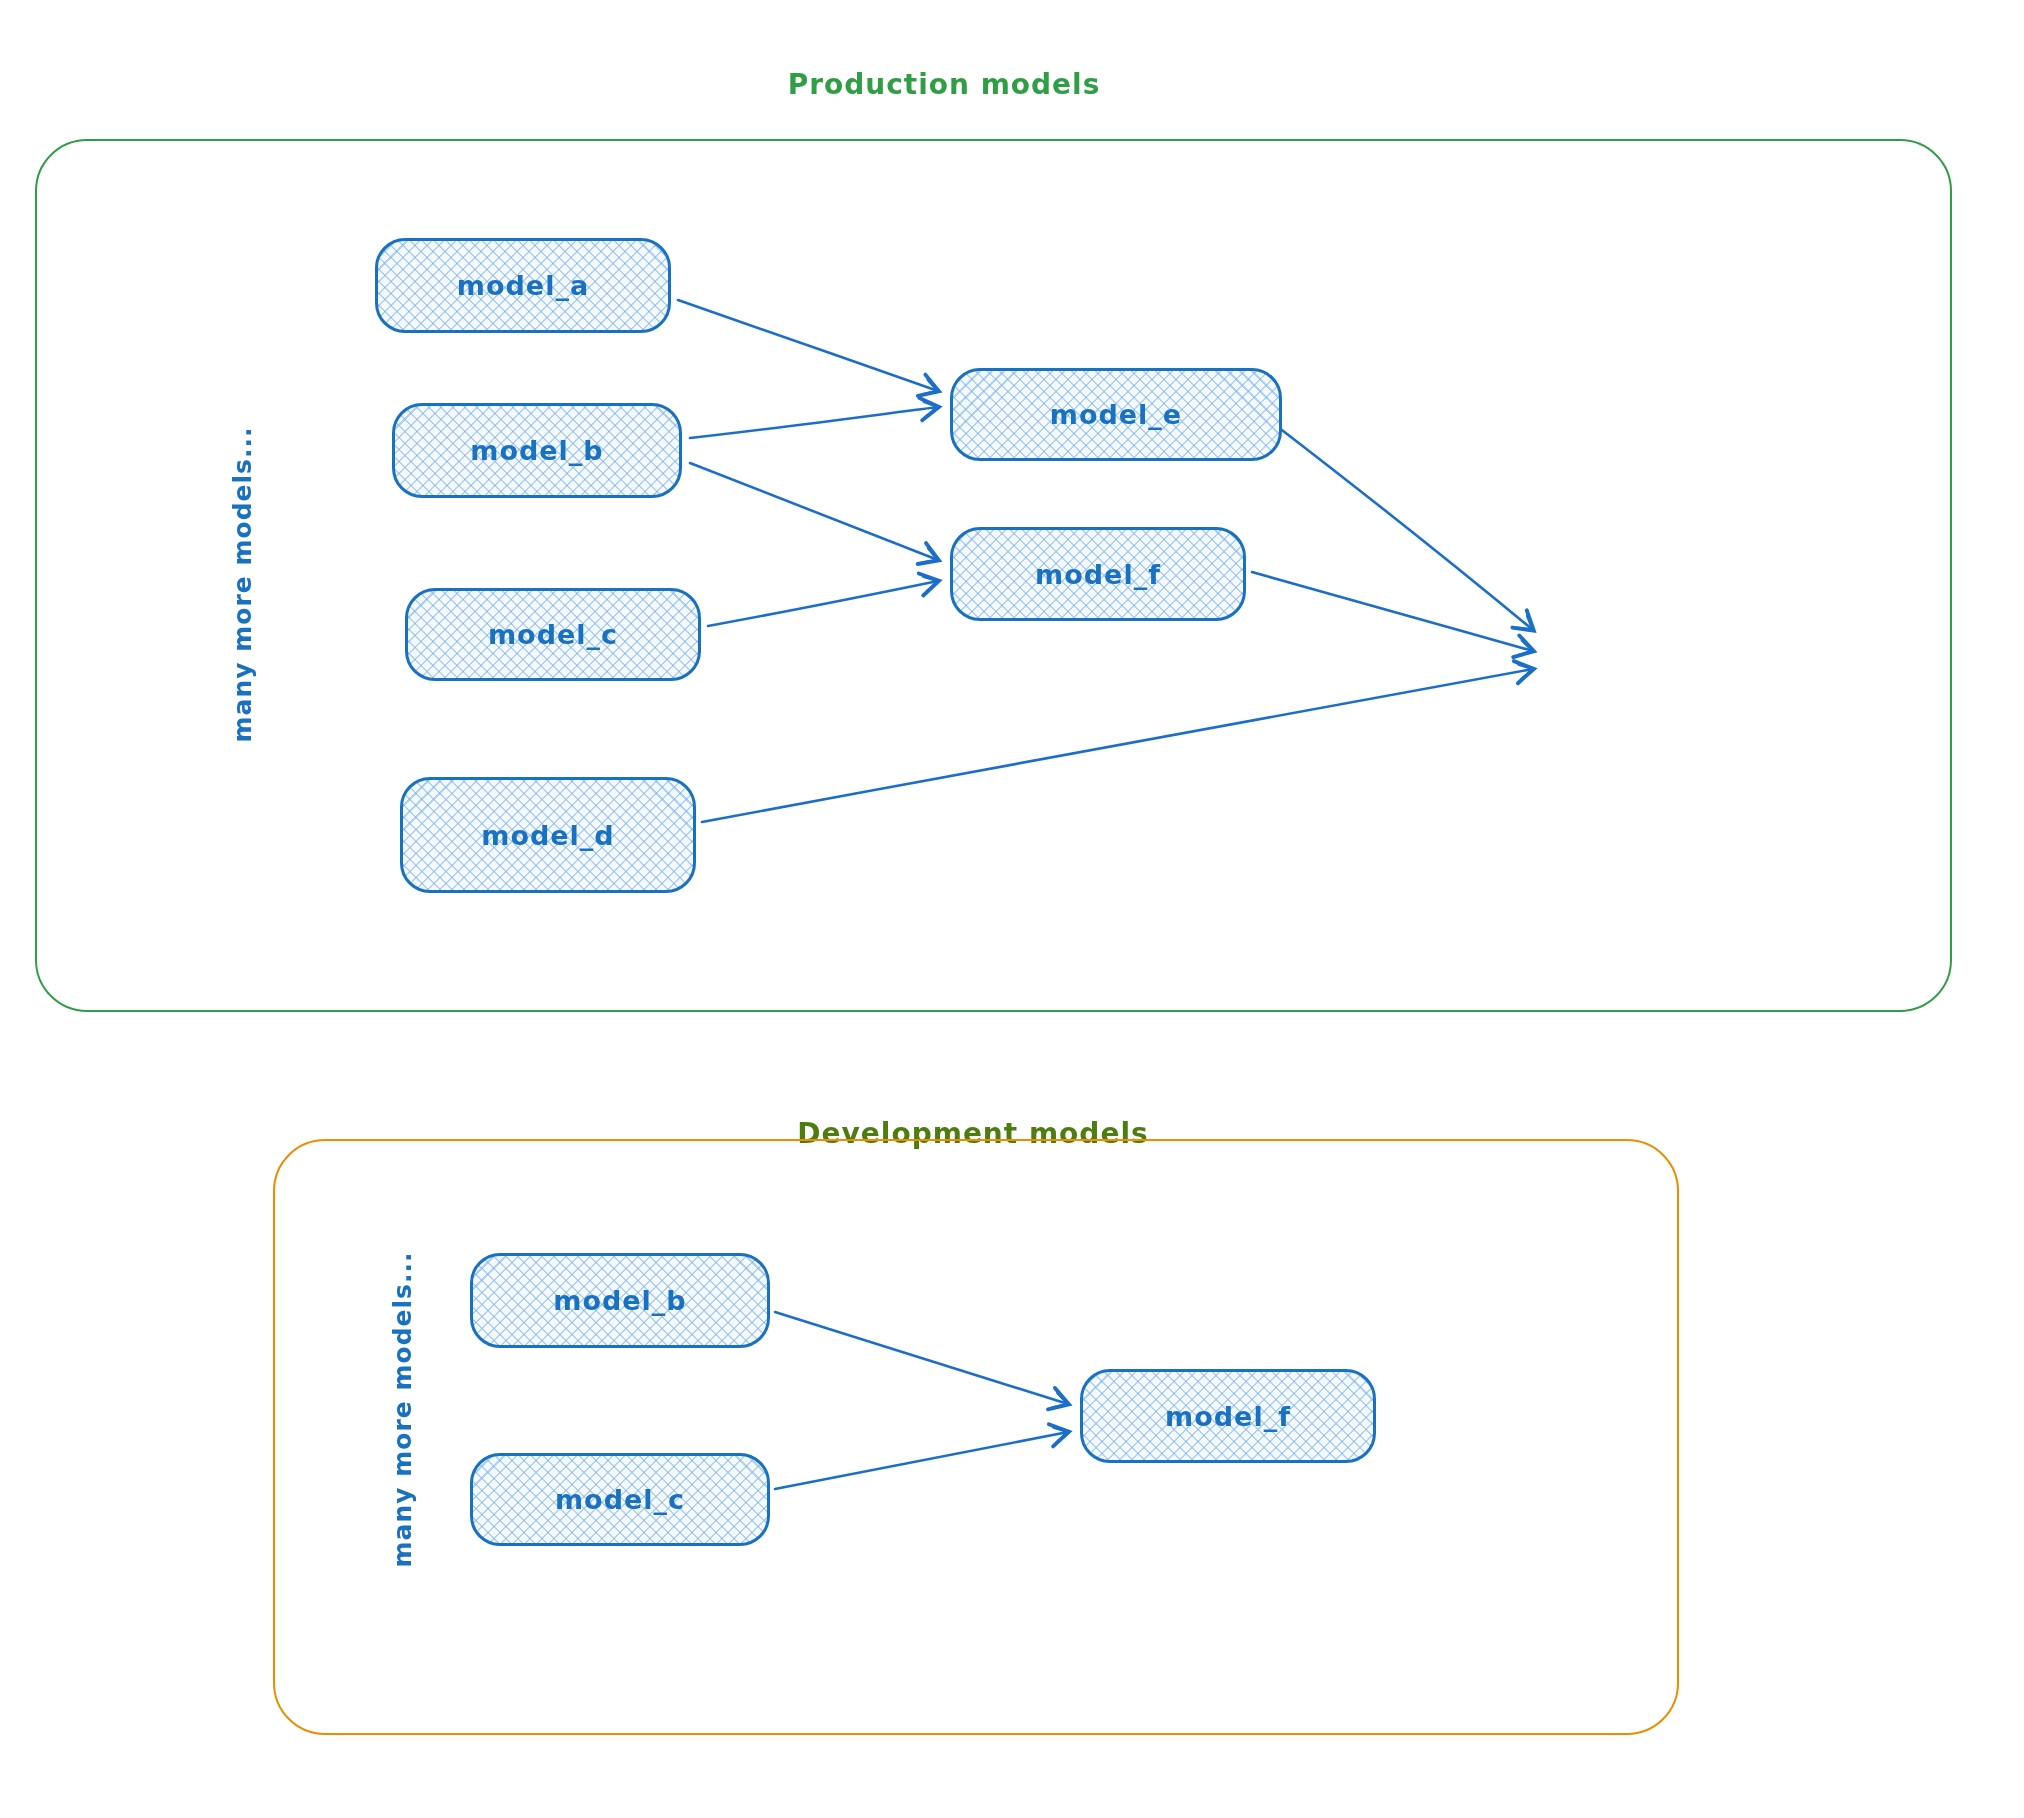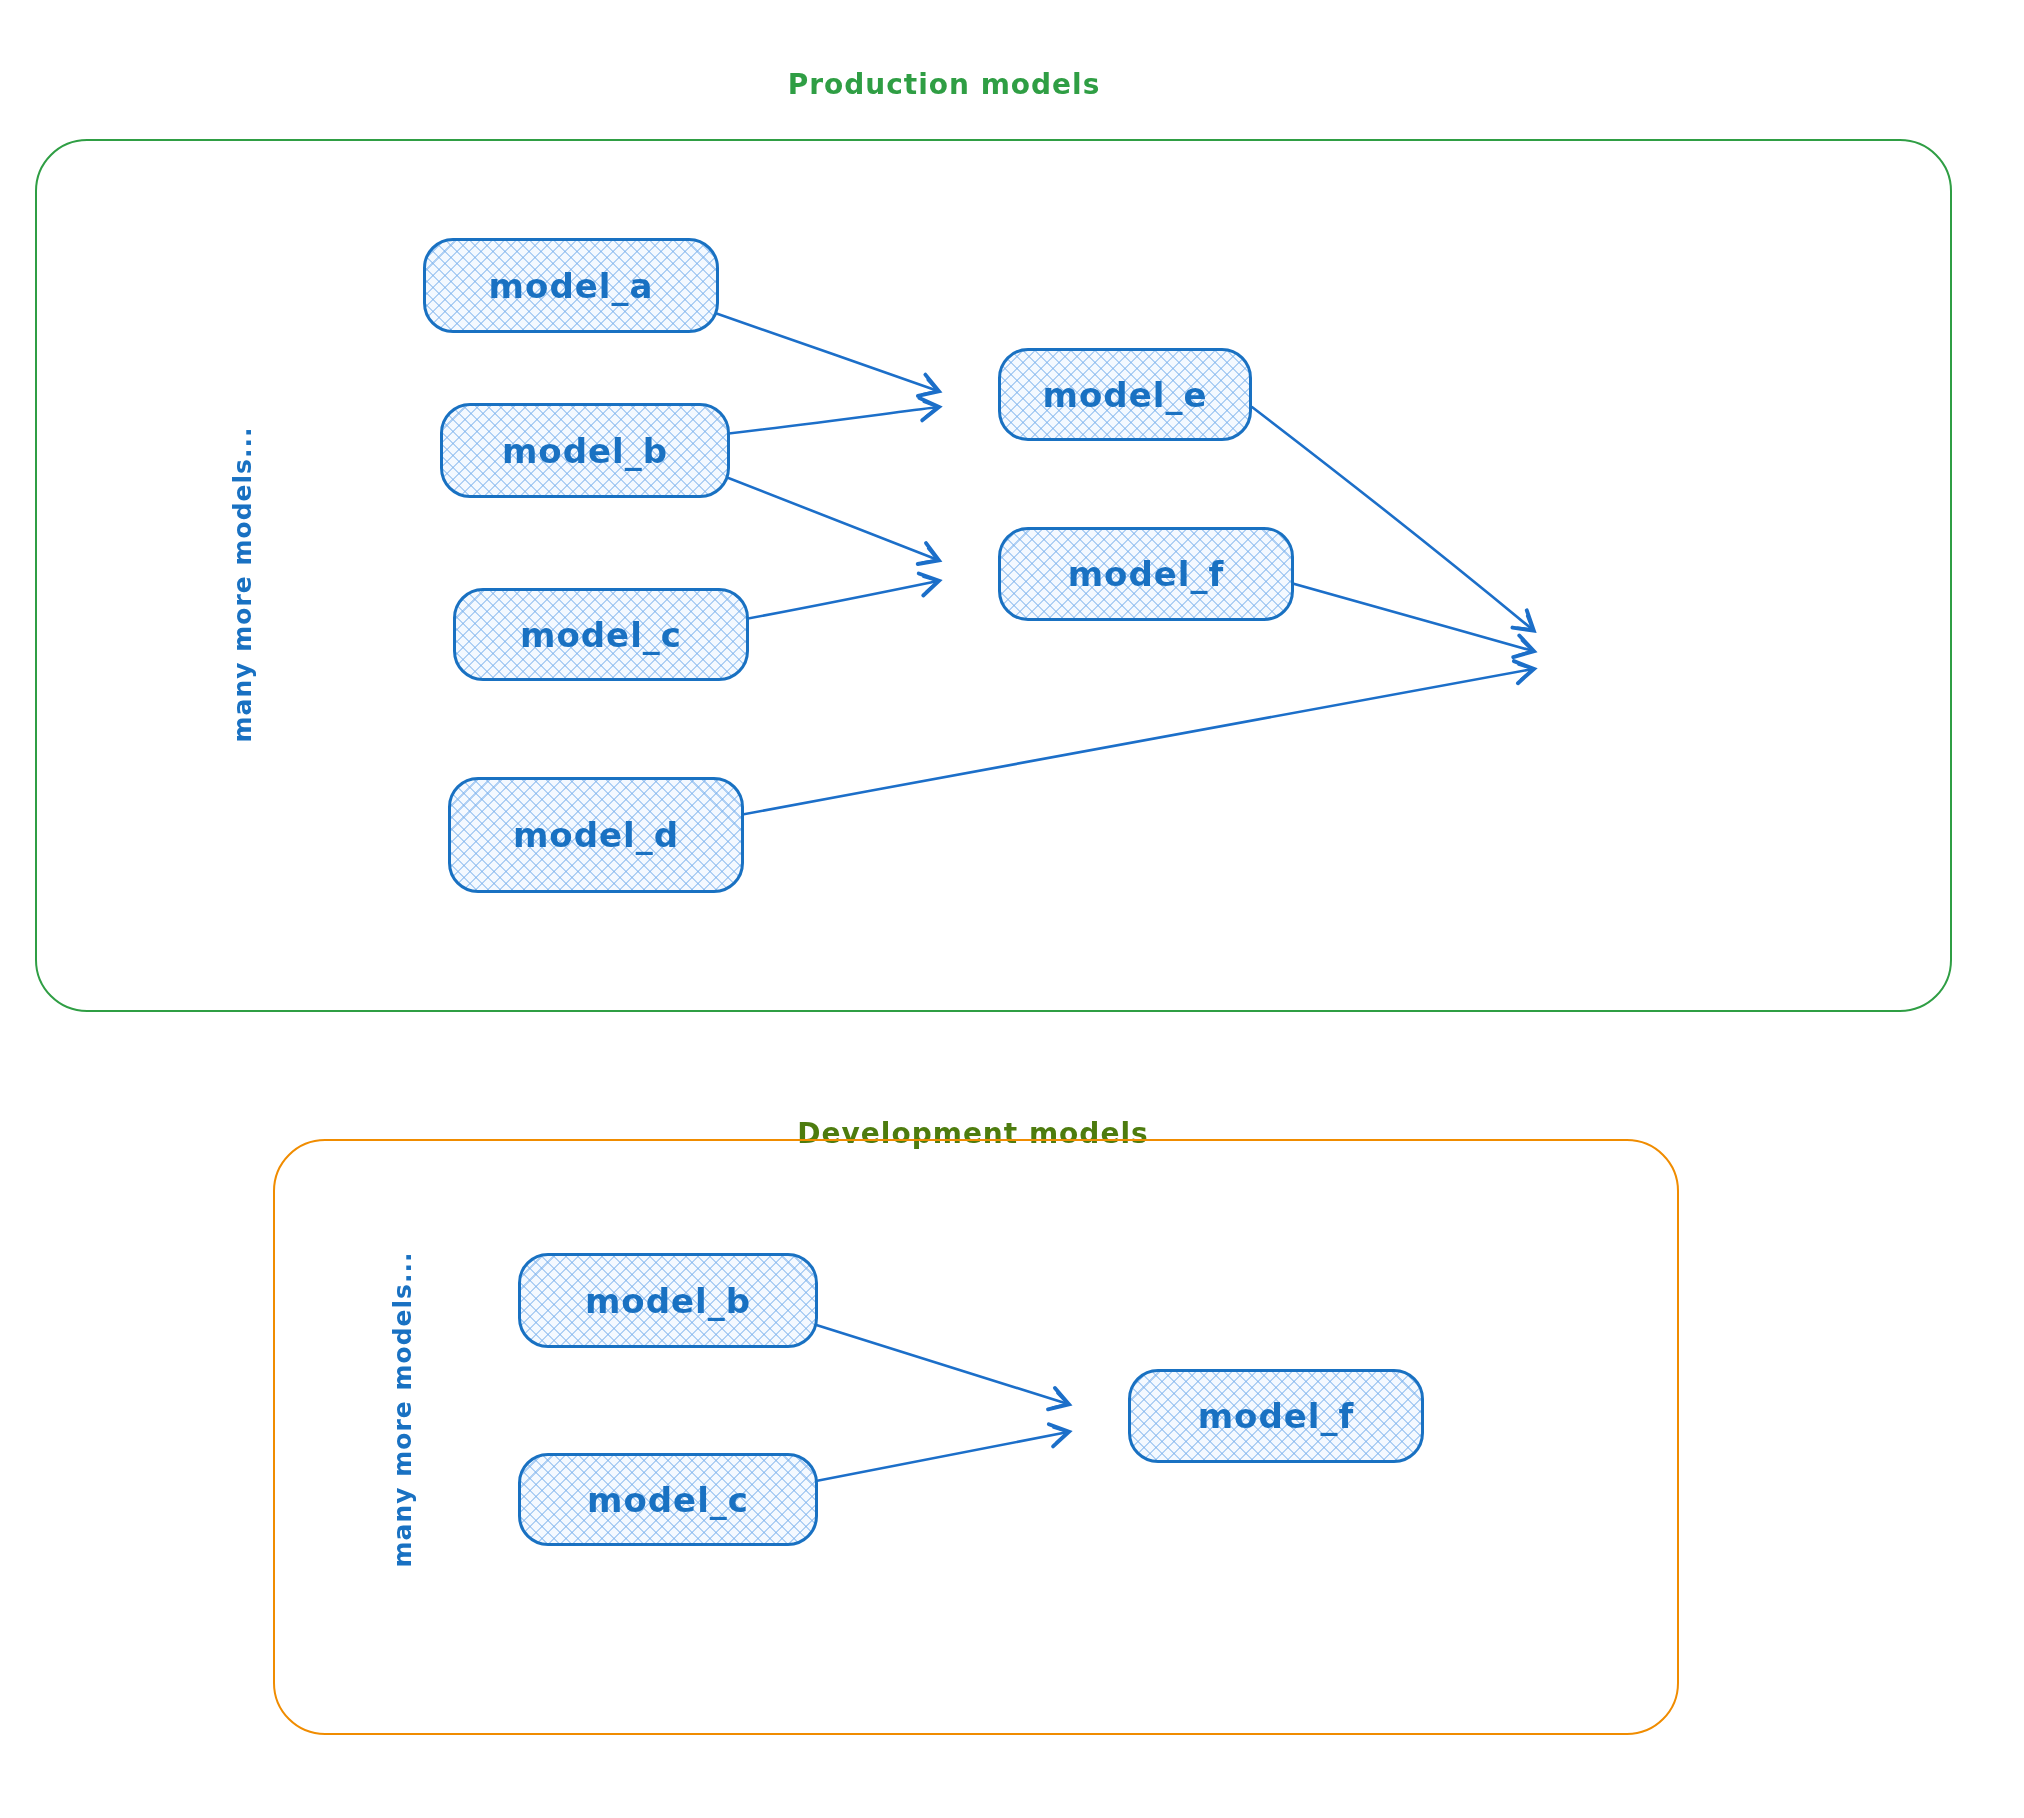--- a/index.html
+++ b/index.html
@@ -56,35 +56,34 @@
 
   .node {
     position: absolute;
     box-sizing: border-box;
     border: 3px solid #1971c2;
     border-radius: 30px;
     display: flex;
     align-items: center;
     justify-content: center;
     color: #1971c2;
-    font-size: 34px;
+    font-size: 27px;
     font-weight: bold;
     letter-spacing: 1px;
     background:
       repeating-linear-gradient(45deg, rgba(121,176,236,0.55) 0 1.7px, transparent 1.7px 8.5px),
       repeating-linear-gradient(-45deg, rgba(121,176,236,0.55) 0 1.7px, transparent 1.7px 8.5px),
       #f4f9ff;
-    margin-left: 48px;
   }
   
   .node.p-a { left: 375px; top: 238px; width: 296px; height: 95px; }
   .node.p-b { left: 392px; top: 403px; width: 290px; height: 95px; }
   .node.p-c { left: 405px; top: 588px; width: 296px; height: 93px; }
   .node.p-d { left: 400px; top: 777px; width: 296px; height: 116px; }
-  .node.p-e { left: 950px; top: 348px; width: 254px; height: 93px; }
+  .node.p-e { left: 950px; top: 368px; width: 332px; height: 93px; }
   .node.p-f { left: 950px; top: 527px; width: 296px; height: 94px; }
   .node.p-g { left: 1545px; top: 607px; width: 296px; height: 94px; }
   
   .node.d-b { left: 470px; top: 1253px; width: 300px; height: 95px; }
   .node.d-c { left: 470px; top: 1453px; width: 300px; height: 93px; }
   .node.d-f { left: 1080px; top: 1369px; width: 296px; height: 94px; }
 
   #edges-svg {
     position: absolute;
     left: 0; top: 0;

